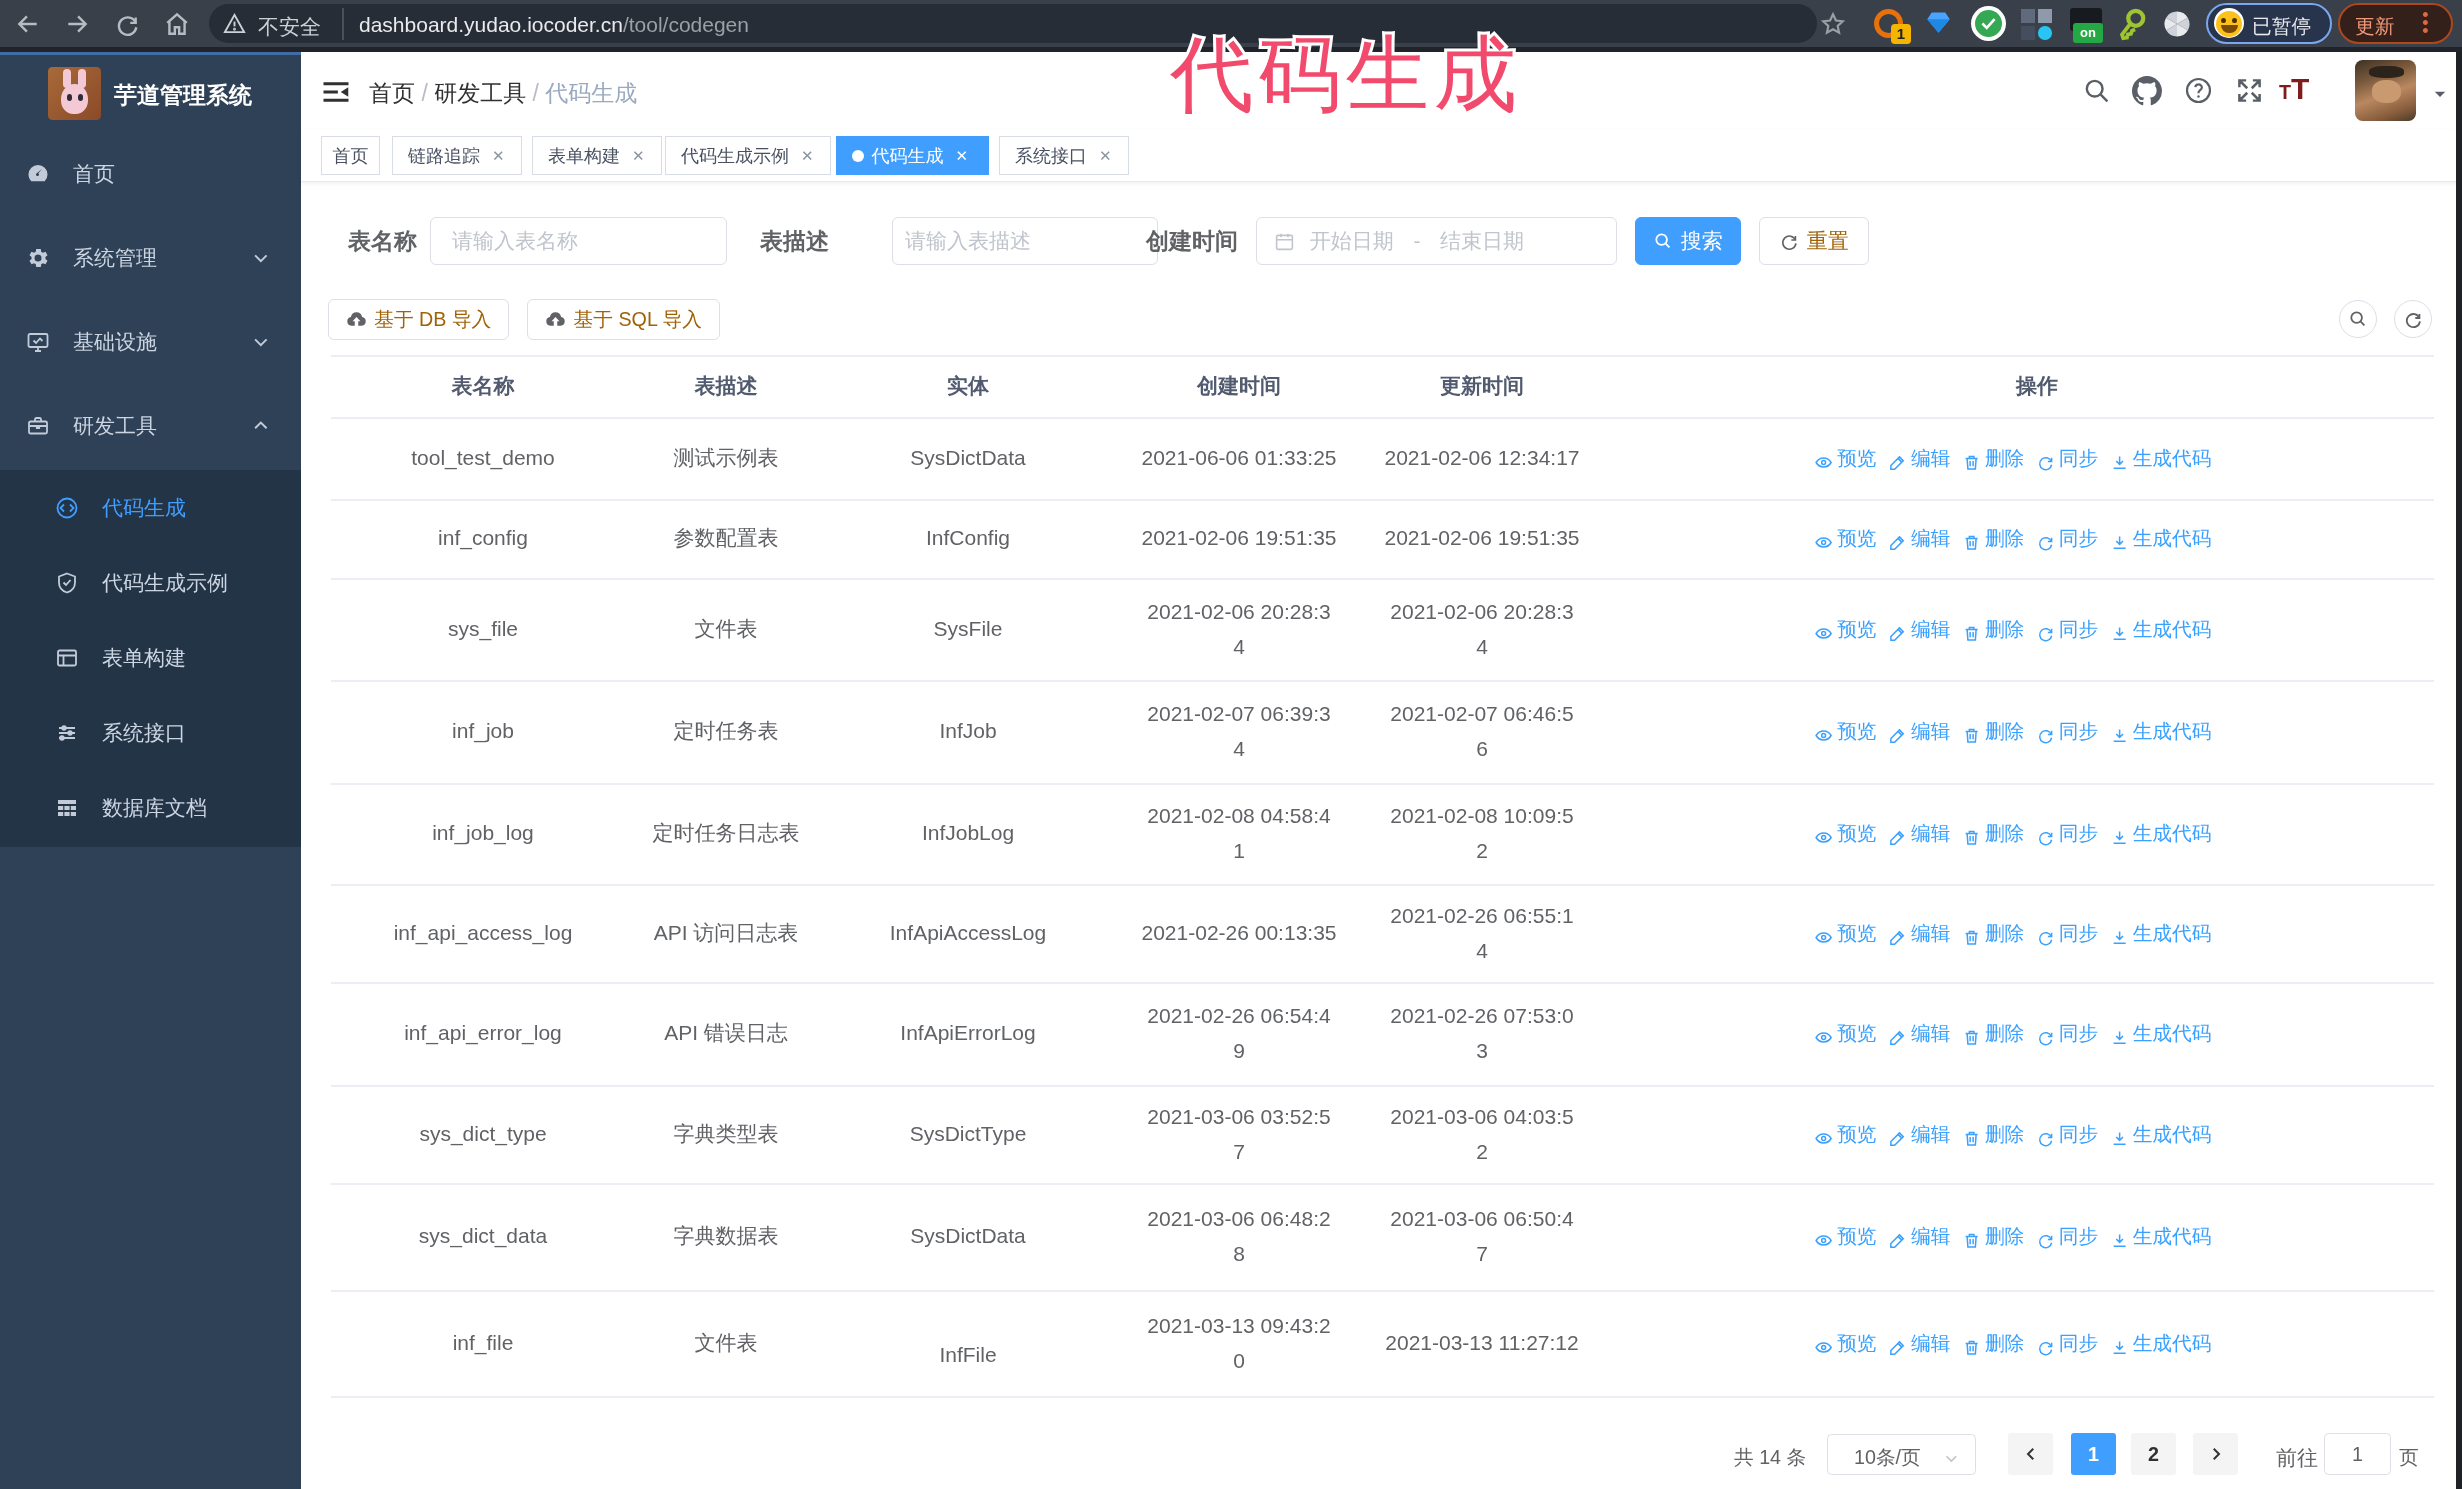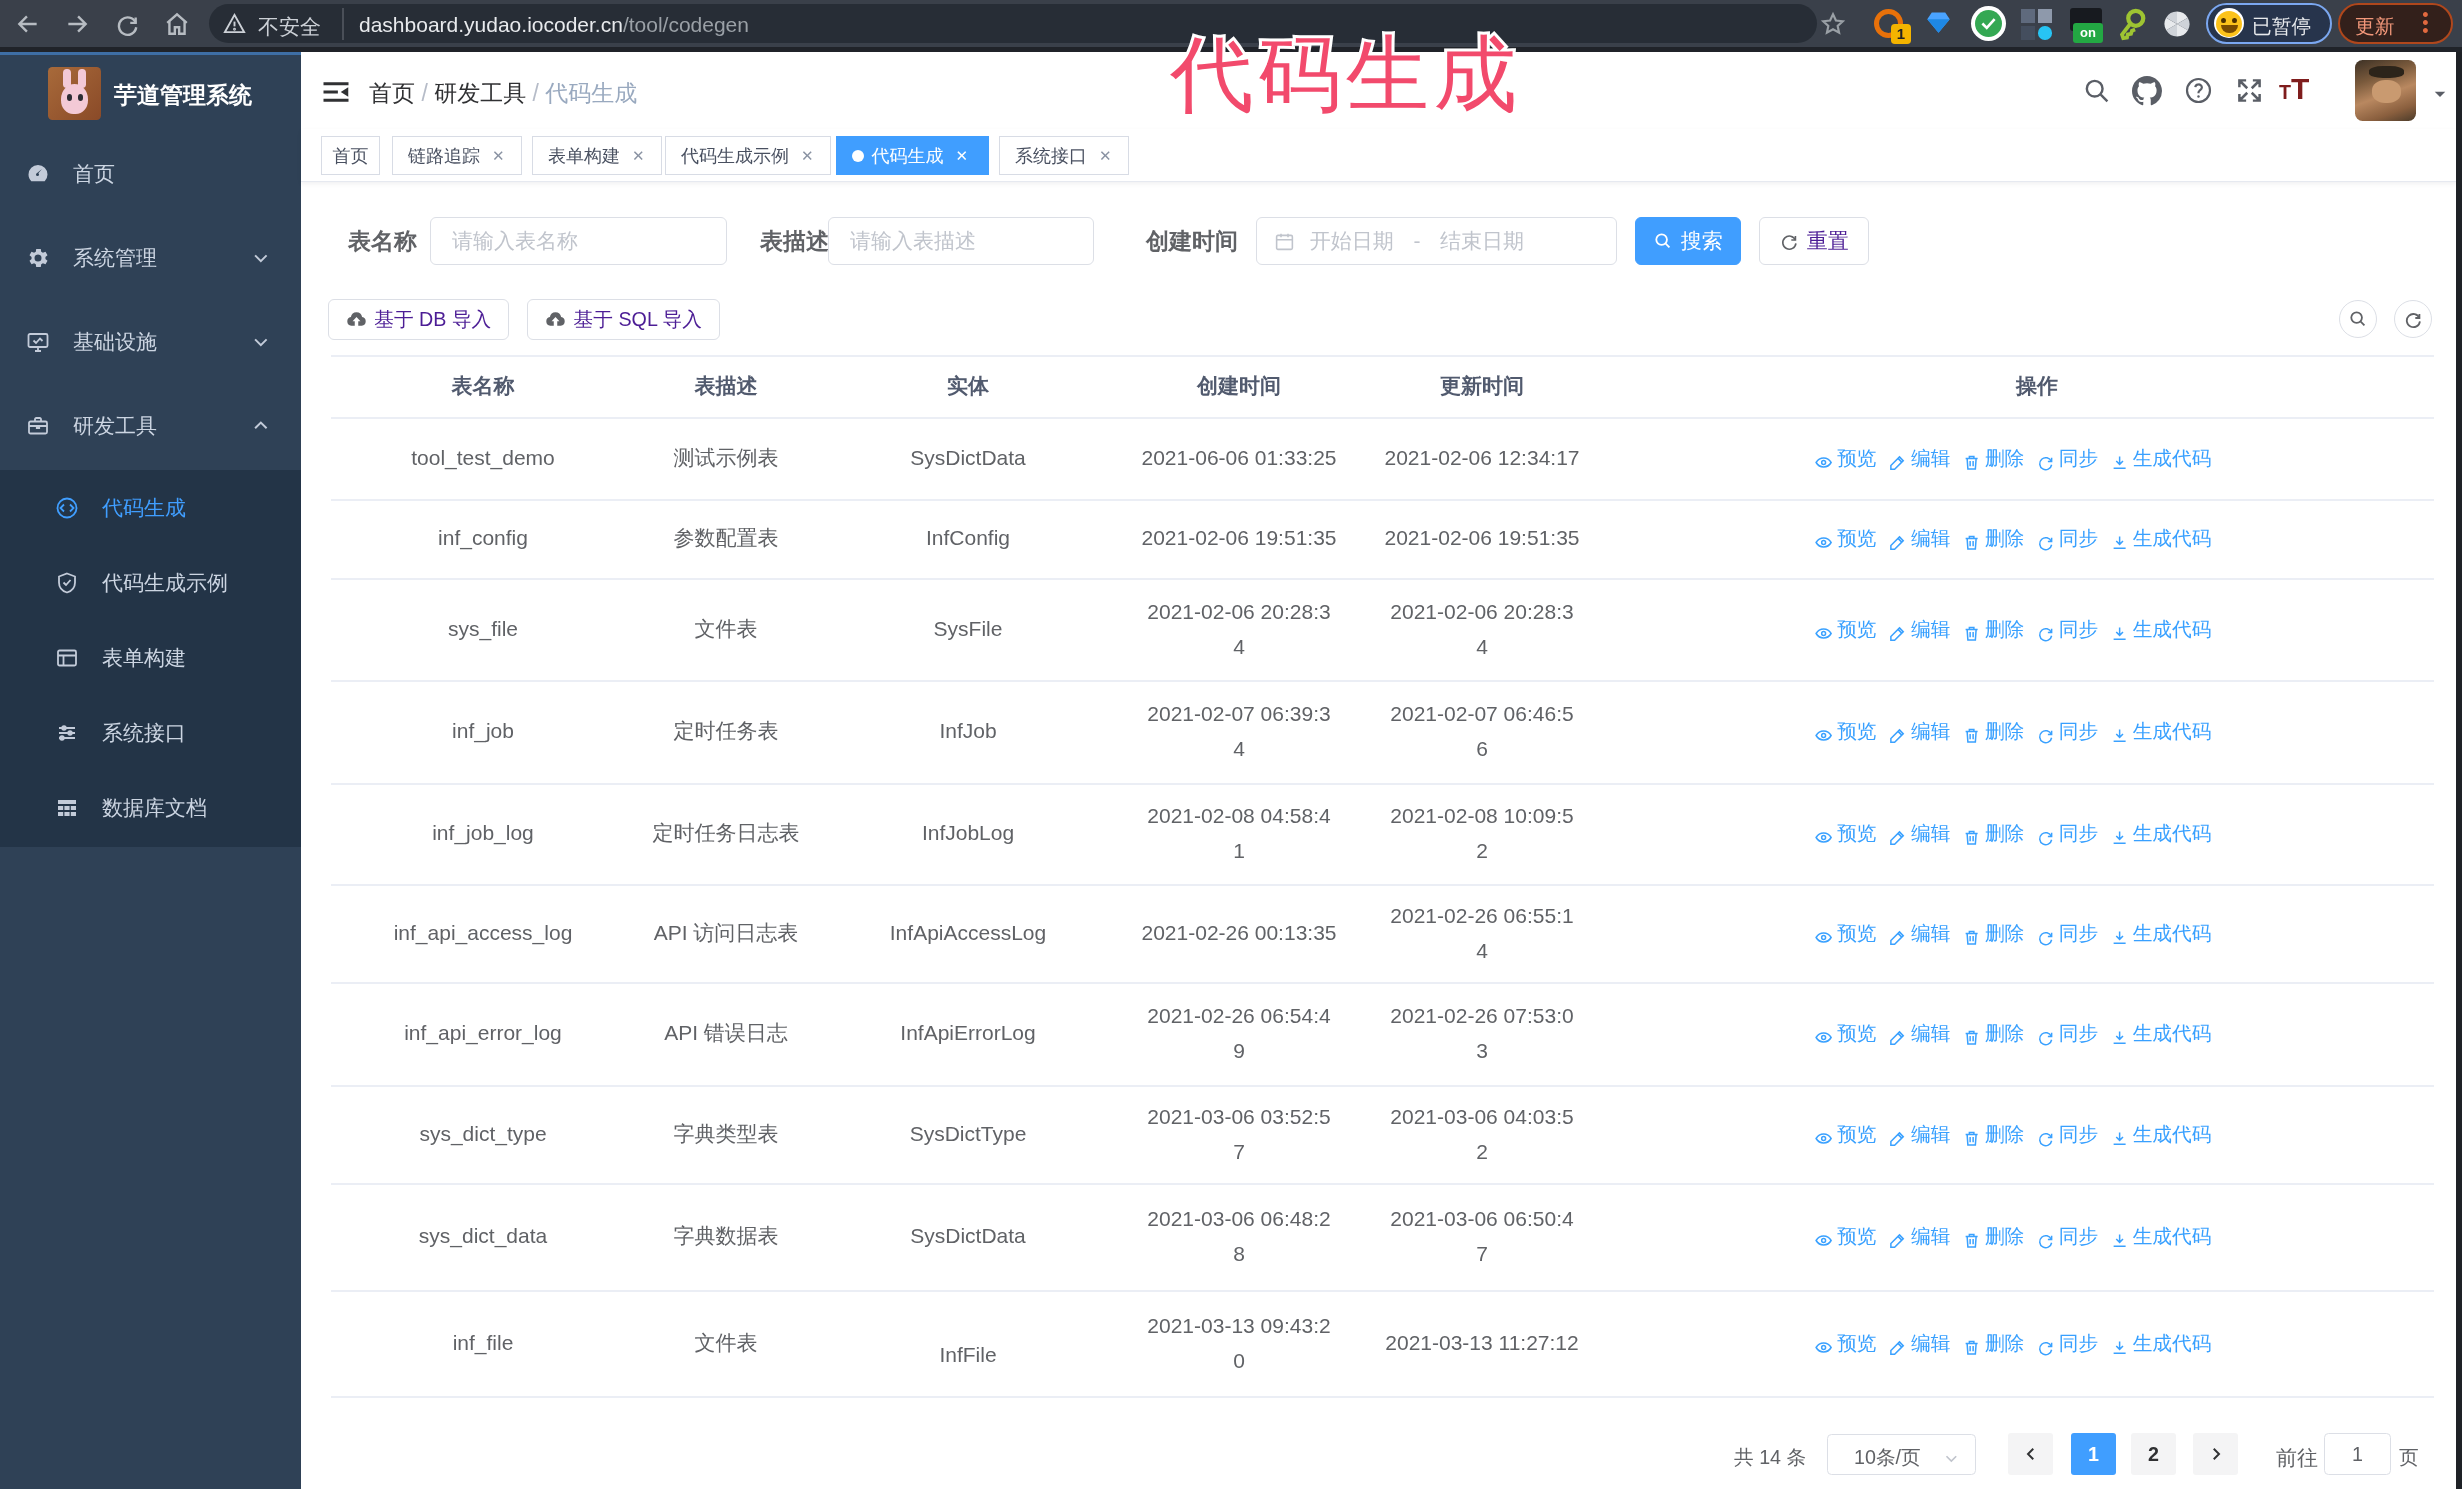--- a/index.html
+++ b/index.html
@@ -20,21 +20,21 @@
 #tagsbar{left:301px;top:129px;width:2156px;height:52px;background:#fff;border-bottom:1.5px solid #e6e9f0;box-shadow:0 1.5px 4.5px rgba(0,21,41,.06)}
 .tag{position:absolute;top:136px;height:39px;border:1.5px solid #d8dce5;background:#fff;color:#495060;
  font-size:18px;display:flex;align-items:center;padding:0 16.7px 0 15px;box-sizing:border-box}
 .tag .x{margin-left:12px;color:#8a93a3;font-size:15px}
 .tag.active{background:#409eff;border-color:#409eff;color:#fff}
 .tag.active .x{color:#fff}
 .dot{width:12px;height:12px;border-radius:50%;background:#fff;margin-right:7.6px}
 .lbl{position:absolute;font-size:23px;color:#606266;font-weight:700;line-height:48px;height:48px;top:217px}
 .inp{position:absolute;top:217px;height:48px;box-sizing:border-box;border:1.5px solid #dcdfe6;border-radius:6px;background:#fff;
  font-size:21px;color:#c0c4cc;display:flex;align-items:center}
-.btn{position:absolute;box-sizing:border-box;border:1.5px solid #dcdfe6;border-radius:6px;background:#fff;color:#4c1d95;
+.btn{position:absolute;box-sizing:border-box;border:1.5px solid #dcdfe6;border-radius:6px;background:#fff;color:#a16207;
  font-size:21px;display:flex;align-items:center;justify-content:center}
 .btn.primary{background:#409eff;border-color:#409eff;color:#fff}
 .hdrow{position:absolute;font-size:21px;font-weight:700;color:#515a6e;white-space:nowrap}
 .cell{position:absolute;font-size:21px;color:#606266;text-align:center;transform:translate(-50%,-50%);white-space:nowrap}
 .cell2{line-height:35px}
 .divline{position:absolute;height:1.5px;background:#ebeef5}
 .ops{position:absolute;transform:translate(-50%,-50%);display:flex;align-items:center;white-space:nowrap;font-size:19.7px;color:#38a0ff}
 .op{display:flex;align-items:flex-end;margin-right:12px}
 .op:last-child{margin-right:4px}
 .op svg{margin-right:4.5px}
@@ -236,21 +236,21 @@
 <div class="tag" style="left:321px;padding:0 10.6px">首页</div>
 <div class="tag" style="left:392px">链路追踪<span class="x">✕</span></div>
 <div class="tag" style="left:532px">表单构建<span class="x">✕</span></div>
 <div class="tag" style="left:665px">代码生成示例<span class="x">✕</span></div>
 <div class="tag active" style="left:836px;padding-right:19.7px"><span class="dot"></span>代码生成<span class="x">✕</span></div>
 <div class="tag" style="left:999px">系统接口<span class="x">✕</span></div>
 
 <div class="lbl" style="left:348px">表名称</div>
 <div class="inp" style="left:430px;width:297px;padding-left:21px">请输入表名称</div>
 <div class="lbl" style="left:760px">表描述</div>
-<div class="inp" style="left:828px;width:266px;padding-left:21px">请输入表描述</div>
+<div class="inp" style="left:892px;width:266px;padding-left:12px">请输入表描述</div>
 <div class="lbl" style="left:1146px">创建时间</div>
 <div class="inp" style="left:1256px;width:361px">
  <svg style="margin-left:16.7px" width="21" height="21" viewBox="0 0 24 24" fill="none" stroke="#c0c4cc" stroke-width="1.8">
       <rect x="3" y="5" width="18" height="16" rx="1.5"></rect>
       <path d="M3 10h18M8 3v4M16 3v4"></path>
     </svg>
  <span style="margin-left:15px">开始日期</span>
  <span style="margin:0 19.7px;color:#c0c4cc">-</span>
  <span>结束日期</span>
 </div>

